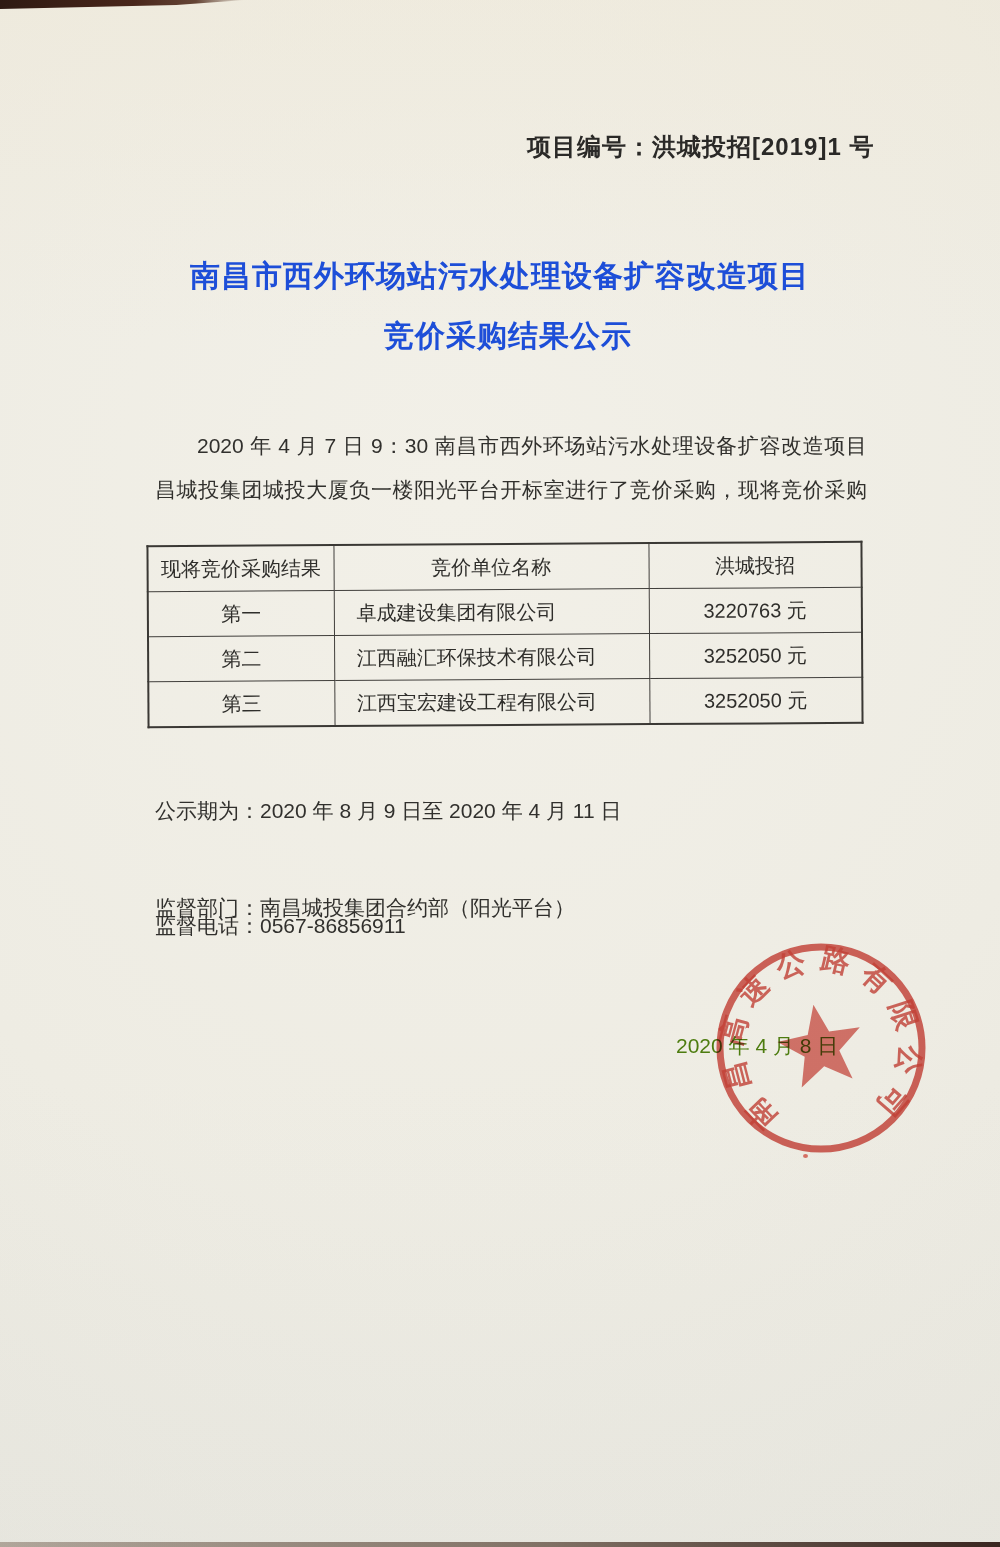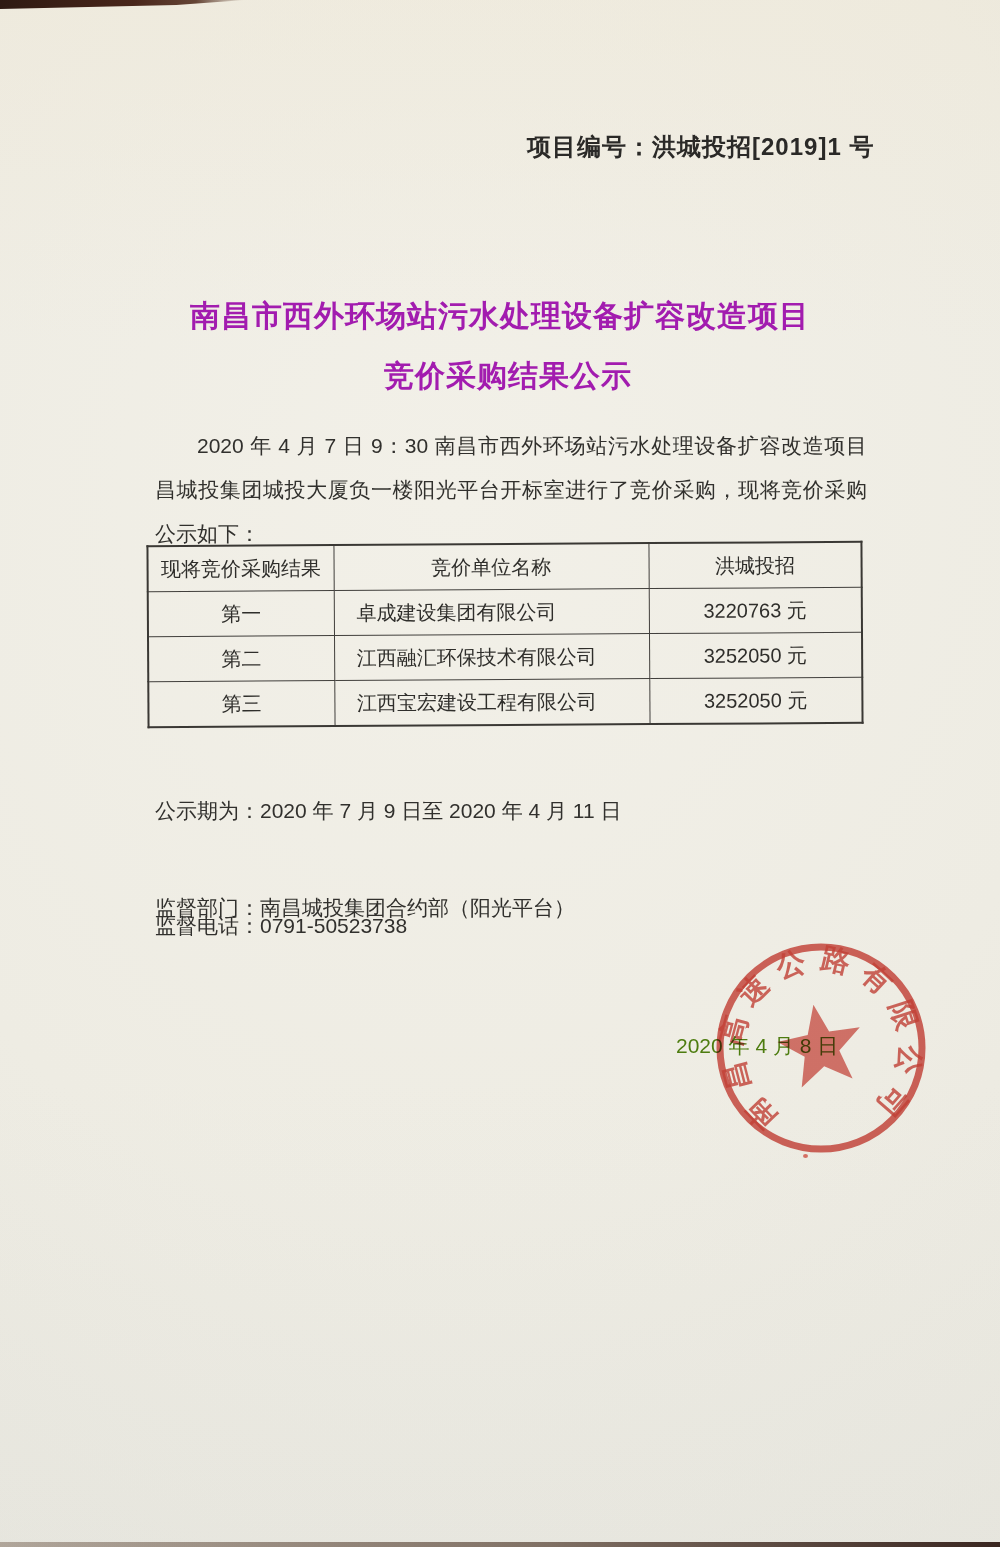--- a/index.html
+++ b/index.html
@@ -25,21 +25,21 @@
   }
   .edge-bottom{
     position:absolute;left:0;bottom:0;width:100%;height:5px;
     background:linear-gradient(90deg, rgba(110,88,72,.45) 0%, rgba(84,62,48,.7) 55%, #3a2620 100%);
   }
   .txt{position:absolute;color:#2e2d2b;}
   .project-number{
     top:131px;left:527px;font-size:24px;font-weight:bold;letter-spacing:1px;color:#2a2927;text-align:right;
   }
   .title{
-    left:0;width:100%;text-align:center;font-size:30px;font-weight:bold;color:#a21caf;letter-spacing:1px;margin-top:40px;
+    left:0;width:100%;text-align:center;font-size:30px;font-weight:bold;color:#1d4ed8;letter-spacing:1px;
   }
   .title1{top:256px;}
   .title2{top:316px;padding-left:8px;}
   .para{
     left:155px;width:712px;font-size:21px;color:#31302d;
   }
   .para .pline{height:44px;line-height:44px;white-space:nowrap;}
   .para .pline.just{text-align:justify;text-align-last:justify;white-space:normal;overflow:hidden;}
   .pline.indent{text-indent:2em;}
   .table-wrap{
@@ -81,21 +81,20 @@
 <div class="edge-bottom"></div>
 
 <div class="txt project-number">项目编号：洪城投招[2019]1 号</div>
 
 <div class="txt title title1">南昌市西外环场站污水处理设备扩容改造项目</div>
 <div class="txt title title2">竞价采购结果公示</div>
 
 <div class="txt para" style="top:424px;">
   <div class="pline just indent">2020 年 4 月 7 日 9：30 南昌市西外环场站污水处理设备扩容改造项目在南</div>
   <div class="pline just">昌城投集团城投大厦负一楼阳光平台开标室进行了竞价采购，现将竞价采购结果</div>
-  <div class="pline">公示如下：</div>
 </div>
 
 <div class="table-wrap">
   <table class="result">
     <colgroup>
         <col class="c1">
         <col class="c2">
         <col class="c3">
       </colgroup>
     <tbody>
@@ -116,23 +115,23 @@
     </tr>
     <tr>
       <td class="cell-center">第三</td>
       <td class="cell-company">江西宝宏建设工程有限公司</td>
       <td class="cell-price">3252050 元</td>
     </tr>
   </tbody>
     </table>
 </div>
 
-<div class="txt info-line line-period">公示期为：2020 年 7 月 9 日至 2020 年 4 月 11 日</div>
+<div class="txt info-line line-period">公示期为：2020 年 8 月 9 日至 2020 年 4 月 11 日</div>
 <div class="txt info-line line-dept">监督部门：南昌城投集团合约部（阳光平台）</div>
-<div class="txt info-line line-phone">监督电话：0791-50523738</div>
+<div class="txt info-line line-phone">监督电话：0567-86856911</div>
 
 <div class="txt sign-date">2020 年 4 月 8 日</div>
 
 <div class="stamp">
   <svg viewBox="0 0 220 220" xmlns="http://www.w3.org/2000/svg">
     <defs>
       <path id="stampTextCircle" d="M 31 110 A 79 79 0 1 1 189 110 A 79 79 0 1 1 31 110" fill="none"></path>
     </defs>
     <circle cx="110" cy="110" r="101" fill="none" stroke="#cb352b" stroke-width="7" stroke-opacity="0.82"></circle>
     <polygon points="102.4,66.7 118.1,93.4 148.8,89.3 128.3,112.6 141.6,140.6 113.2,128.2 90.7,149.5 93.7,118.7 66.4,103.9 96.7,97.1" fill="#cb352b" fill-opacity="0.72"></polygon>

